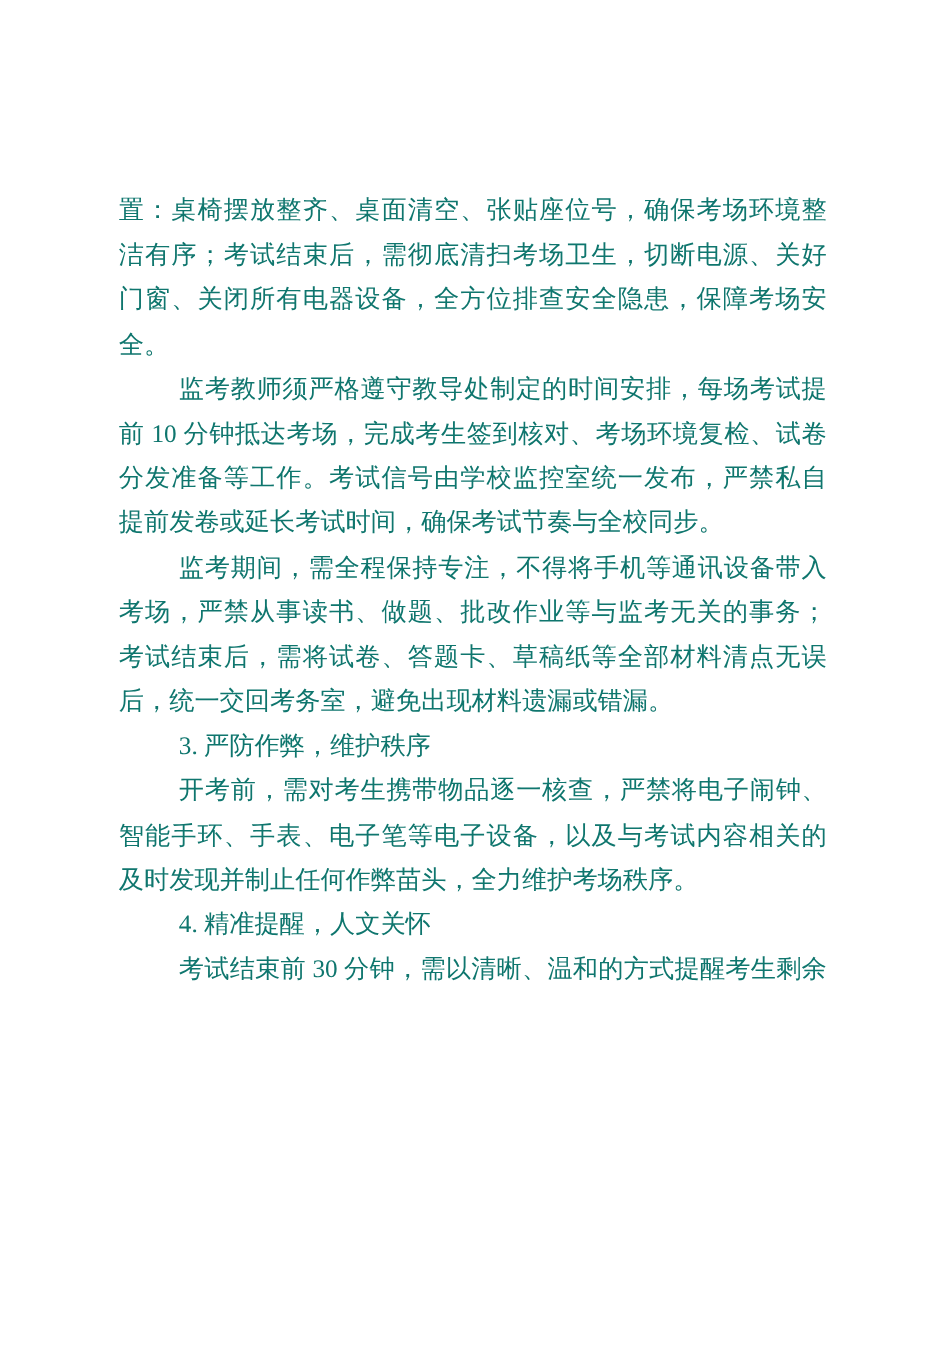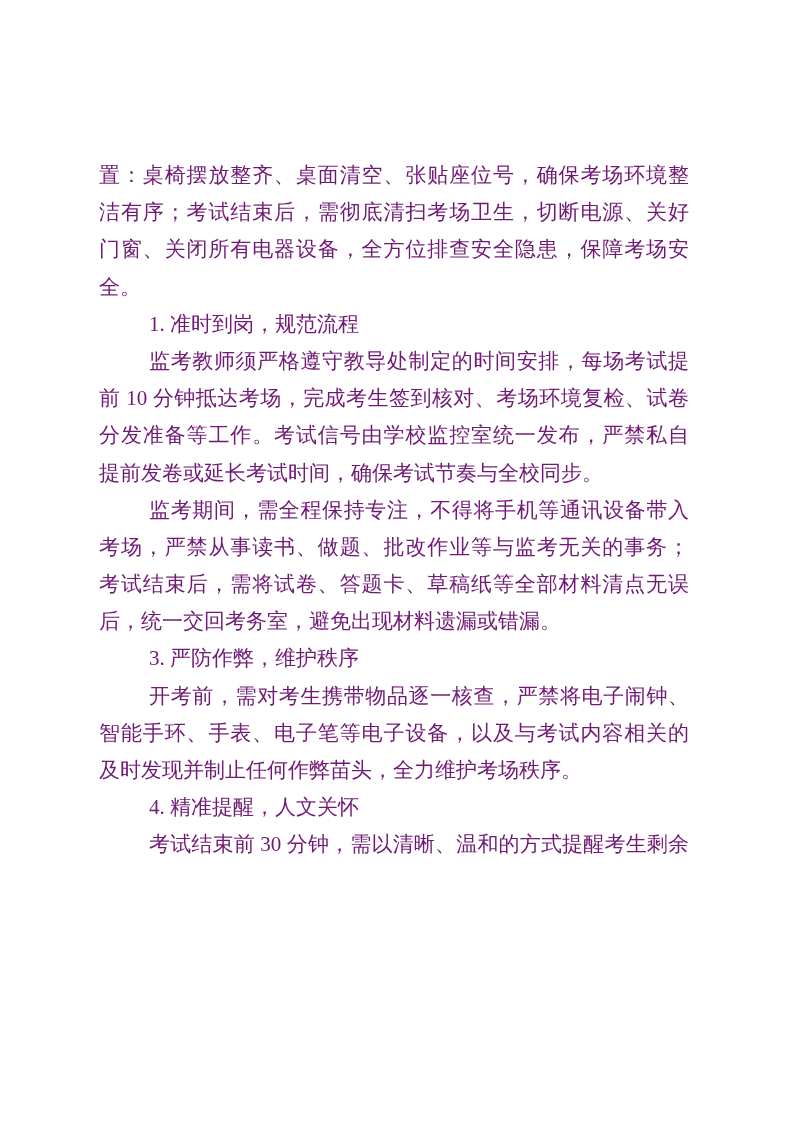--- a/index.html
+++ b/index.html
@@ -17,21 +17,21 @@
     width: 793px;
     height: 1122px;
     background: #ffffff;
     overflow: hidden;
   }
   .doc-body {
     position: absolute;
     left: 99px;
     top: 157px;
     width: 590px;
-    color: #701a75;
+    color: #0f766e;
     font-size: 21px;
     line-height: 37.2px;
   }
   .line {
     text-align: left;
     height: 37.2px;
   }
   .line.justify {
     text-align: justify;
     text-align-last: justify;
@@ -46,21 +46,20 @@
 </style>
 </head>
 <body>
 
 <div class="page">
   <div class="doc-body" id="doc-body">
       <div class="line justify">置：桌椅摆放整齐、桌面清空、张贴座位号，确保考场环境整</div>
       <div class="line justify">洁有序；考试结束后，需彻底清扫考场卫生，切断电源、关好</div>
       <div class="line justify">门窗、关闭所有电器设备，全方位排查安全隐患，保障考场安</div>
       <div class="line">全。</div>
-      <div class="line indent">1. 准时到岗，规范流程</div>
       <div class="line justify indent">监考教师须严格遵守教导处制定的时间安排，每场考试提</div>
       <div class="line justify">前 10 分钟抵达考场，完成考生签到核对、考场环境复检、试卷</div>
       <div class="line justify">分发准备等工作。考试信号由学校监控室统一发布，严禁私自</div>
       <div class="line">提前发卷或延长考试时间，确保考试节奏与全校同步。</div>
       <div class="line justify indent">监考期间，需全程保持专注，不得将手机等通讯设备带入</div>
       <div class="line justify">考场，严禁从事读书、做题、批改作业等与监考无关的事务；</div>
       <div class="line justify">考试结束后，需将试卷、答题卡、草稿纸等全部材料清点无误</div>
       <div class="line">后，统一交回考务室，避免出现材料遗漏或错漏。</div>
       <div class="line indent">3. 严防作弊，维护秩序</div>
       <div class="line justify indent">开考前，需对考生携带物品逐一核查，严禁将电子闹钟、</div>

